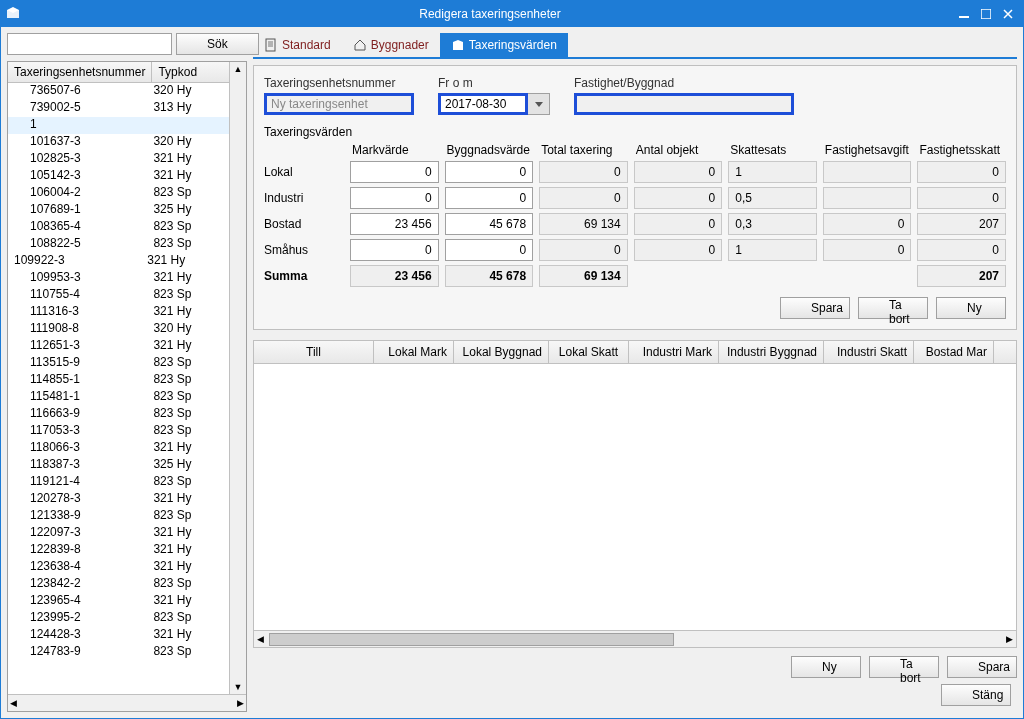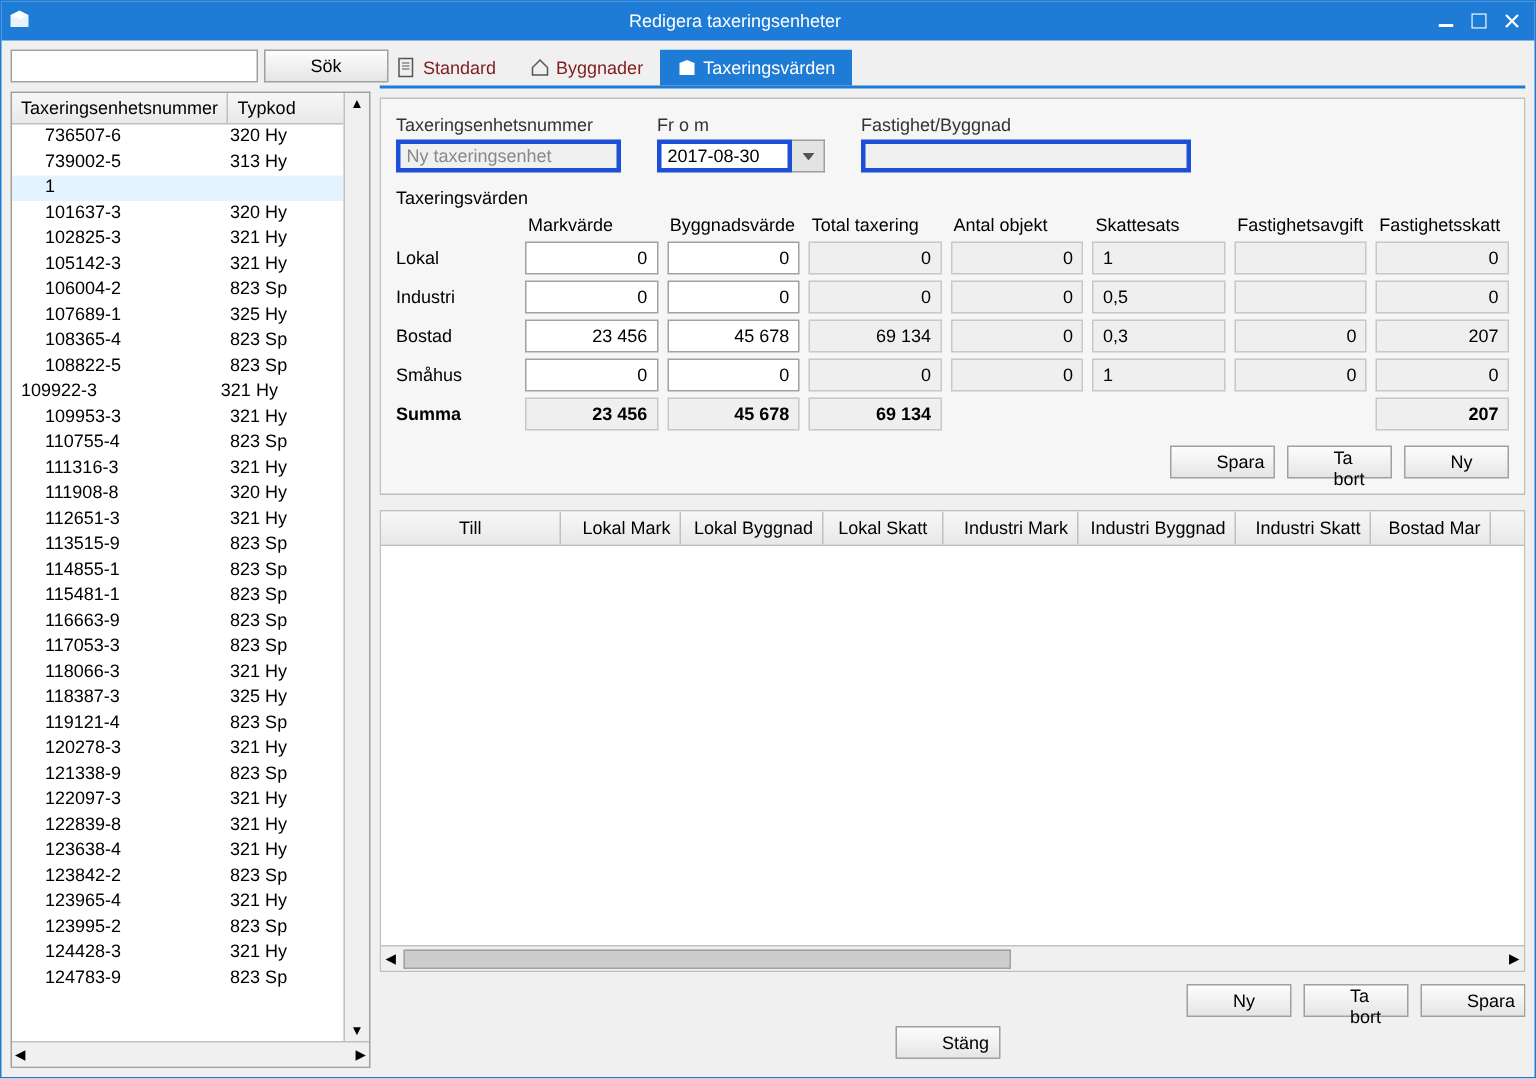--- a/index.html
+++ b/index.html
@@ -48,21 +48,21 @@
 .btn-row .btn, .footer .btn { width: 70px; }
 .history { border: 1px solid #bfbfbf; background: #fff; margin-top: 10px; flex:1; display:flex; flex-direction:column; overflow:hidden;}
 .hist-head { display: flex; background: linear-gradient(#f7f7f7,#e8e8e8); border-bottom: 1px solid #c0c0c0; }
 .hist-head .hh { padding: 4px 6px; border-right: 1px solid #c0c0c0; font-size: 12px; text-align: right; white-space: nowrap; overflow:hidden; }
 .hist-body { flex: 1; }
 .hist-row { display: flex; height: 18px; flex-direction: column; }
 .hist-row .hc { padding: 2px 6px; border-right: 1px solid transparent; font-size: 12px; text-align: right; white-space:nowrap; overflow:hidden;}
 .hist-scroll { height: 17px; border-top: 1px solid #c0c0c0; background: #f0f0f0; display: flex; align-items: center; }
 .hist-scroll .thumb { height: 13px; background: #cdcdcd; border: 1px solid #a0a0a0; }
 .footer { display: flex; justify-content: flex-end; gap: 8px; padding: 8px 0 0 0; }
-.footer2 { display: flex; justify-content: center; padding: 6px 6px 6px 0; }
+.footer2 { display: flex; justify-content: flex-end; padding: 6px 6px 6px 0; }
 svg { display:block; }
 </style>
 </head>
 <body>
 
 <div class="window">
   <div class="titlebar">
     <span class="app-icon">
       <svg width="16" height="16" viewBox="0 0 16 16">
           <rect x="2" y="4" width="12" height="8" fill="#fff" opacity="0.9"></rect>

